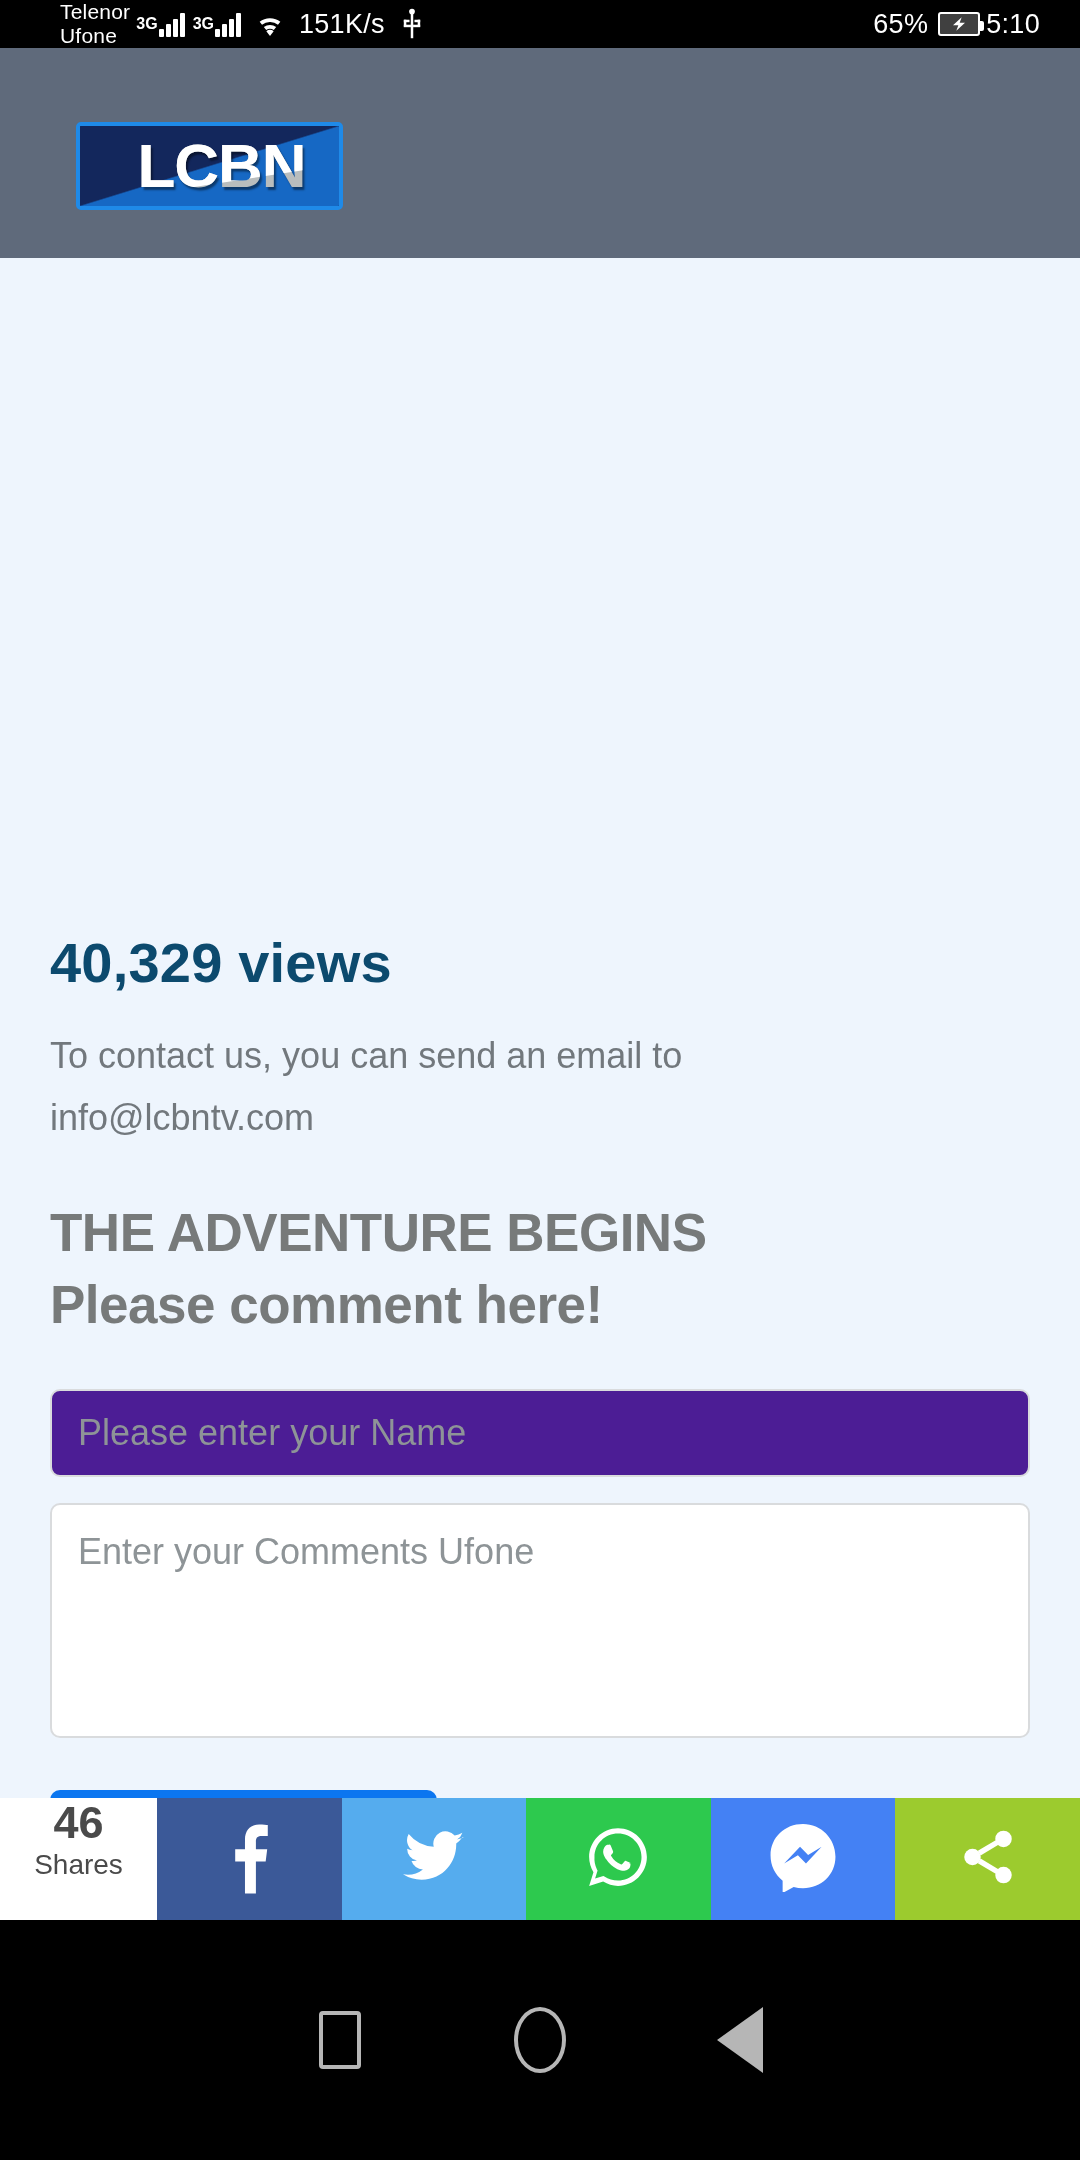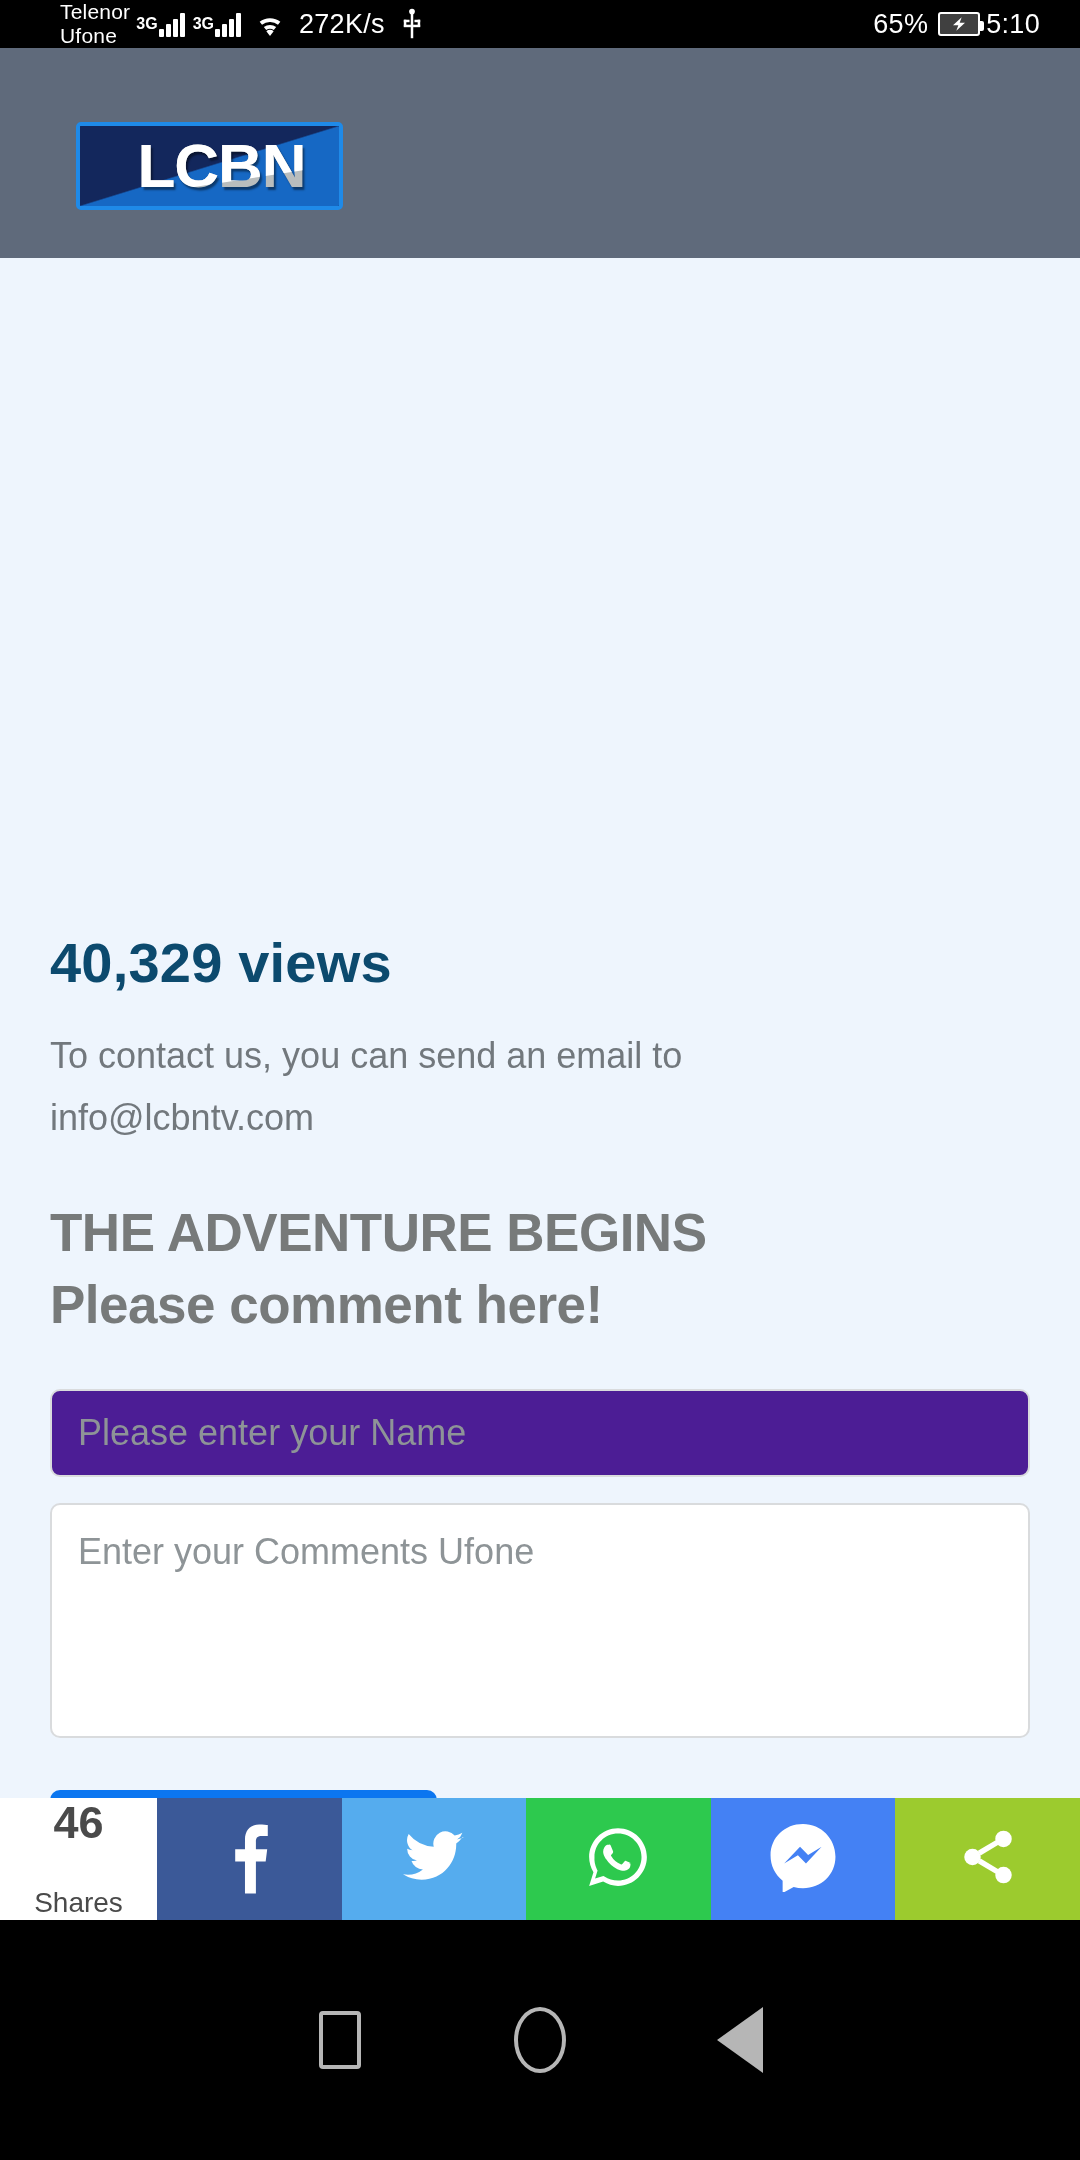--- a/index.html
+++ b/index.html
@@ -120,21 +120,21 @@
     background:#0b76f0; border-radius:10px;
   }
 
   
   .sharebar {
     position:absolute; left:0; bottom:240px; width:1080px; height:122px;
     display:flex;
   }
   .share-count {
     width:157px; background:#fff; color:#4a4a4a;
-    display:flex; flex-direction:column; align-items:center; justify-content:space-between;
+    display:flex; flex-direction:column; align-items:center; justify-content:flex-start;
   }
   .share-count .num { font-size:45px; font-weight:700; line-height:50px; }
   .share-count .lbl { font-size:28px; line-height:34px; }
   .share-btn {
     flex:1; display:flex; align-items:center; justify-content:center;
   }
 
   
   .navbar {
     position:absolute; left:0; bottom:0; width:1080px; height:240px;
@@ -178,21 +178,21 @@
             <i></i>
           </span>
       </div>
       <span class="wifi-ic">
         <svg width="34" height="28" viewBox="0 0 24 20">
           <path d="M12 18.5l2.6-3.3a3.8 3.8 0 0 0-5.2 0z" fill="#fff"></path>
           <path d="M4.6 8.4A11.8 11.8 0 0 1 12 5.9c2.8 0 5.4.9 7.4 2.5l-1.7 2.1A9 9 0 0 0 12 8.6a9 9 0 0 0-5.7 1.9z" fill="#fff"></path>
           <path d="M7.6 12.2a7.2 7.2 0 0 1 8.8 0l-1.7 2.1a4.6 4.6 0 0 0-5.4 0z" fill="#fff"></path>
         </svg>
       </span>
-      <span class="netspeed">272K/s</span>
+      <span class="netspeed">151K/s</span>
       <span class="usb-ic">
         <svg width="22" height="32" viewBox="0 0 12 18">
           <circle cx="6" cy="2" r="1.6" fill="#fff"></circle>
           <rect x="5.3" y="3" width="1.4" height="14" fill="#fff"></rect>
           <rect x="1.4" y="6.6" width="3.2" height="1.4" fill="#fff"></rect>
           <rect x="1.4" y="6.6" width="1.4" height="4" fill="#fff"></rect>
           <rect x="7.4" y="6.6" width="3.2" height="1.4" fill="#fff"></rect>
           <rect x="9.2" y="6.6" width="1.4" height="4" fill="#fff"></rect>
           <rect x="1.4" y="9.4" width="4" height="1.4" fill="#fff"></rect>
           <rect x="6.6" y="9.4" width="4" height="1.4" fill="#fff"></rect>

